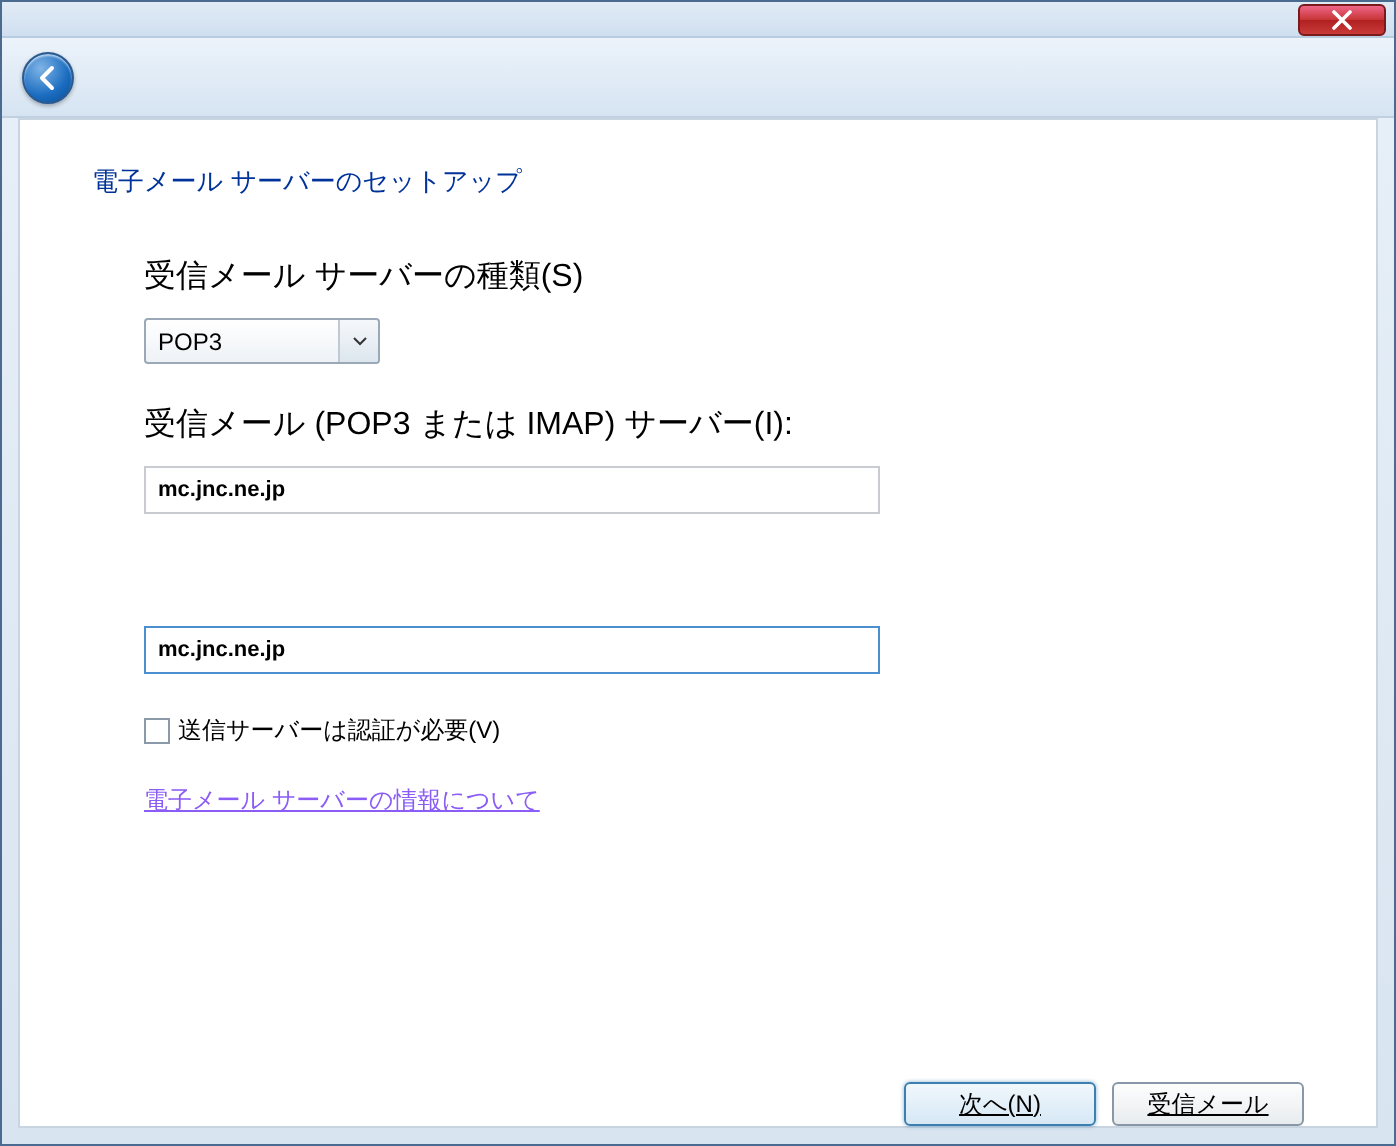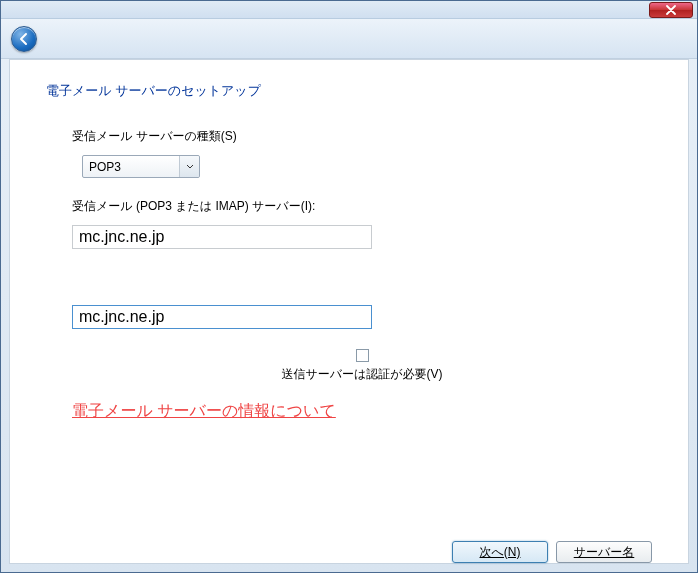--- a/index.html
+++ b/index.html
@@ -78,84 +78,83 @@
       margin-bottom: 28px;
     }
     .form-area {
       padding-left: 26px;
       flex: 1;
     }
     .field-group { margin-bottom: 20px; }
     .field-group.gap { margin-bottom: 56px; }
     .label {
       color: #000;
-      font-size: 12px;
+      font-size: 16px;
       margin-bottom: 10px;
       display: block;
     }
     .select-wrap {
       display: inline-block;
       position: relative;
     }
     select.dropdown {
       width: 118px;
       height: 23px;
       font-size: 12px;
       border: 1px solid #9aa8b8;
       border-radius: 2px;
       background: linear-gradient(#fff, #eef2f6);
       padding-left: 6px;
       appearance: none;
-      margin-left: 10px;
     }
     .select-arrow {
       position: absolute;
       right: 1px;
       top: 1px;
       width: 20px;
       height: 21px;
       background: linear-gradient(#f5f8fb, #dde6ee);
       border-left: 1px solid #c0cad4;
       border-radius: 0 2px 2px 0;
       display: flex;
       align-items: center;
       justify-content: center;
       pointer-events: none;
     }
     .text-input {
-      width: 300px;
+      width: 368px;
       height: 24px;
       border: 1px solid #c8ccd0;
       padding: 2px 6px;
-      font-size: 16px;
+      font-size: 11px;
       font-family: inherit;
       outline: none;
+      font-weight: bold;
     }
     .text-input.focused {
       border: 1px solid #4a90d0;
     }
     .chk-row {
       display: flex;
       align-items: center;
       gap: 4px;
       margin-top: 17px;
       margin-bottom: 18px;
-      flex-direction: column;
     }
     .chk {
       width: 13px;
       height: 13px;
       border: 1px solid #8a9aa8;
       background: #fff;
     }
     .link {
-      color: #ef4444;
+      color: #8b5cf6;
       text-decoration: underline;
       cursor: pointer;
-      font-size: 16px;
+      font-size: 12px;
     }
     .footer {
       display: flex;
       justify-content: flex-end;
       gap: 8px;
       padding-top: 12px;
       text-decoration: underline;
     }
     .btn {
       min-width: 96px;
@@ -228,18 +227,18 @@
         <div class="chk"></div>
         <span>送信サーバーは認証が必要(V)</span>
       </div>
 
       <a class="link">電子メール サーバーの情報について</a>
 
     </div>
 
     <div class="footer">
       <button class="btn primary">次へ(N)</button>
-      <button class="btn">サーバー名</button>
+      <button class="btn">受信メール</button>
     </div>
 
   </div>
 
 </div>
 
 </body></html>

